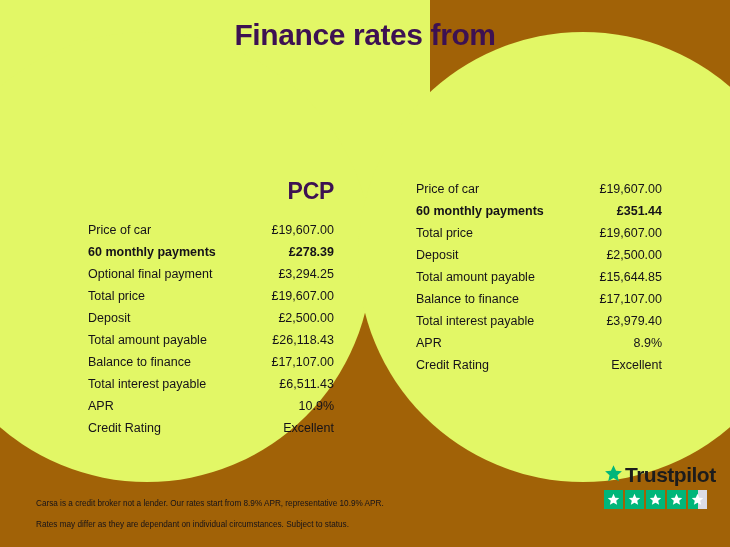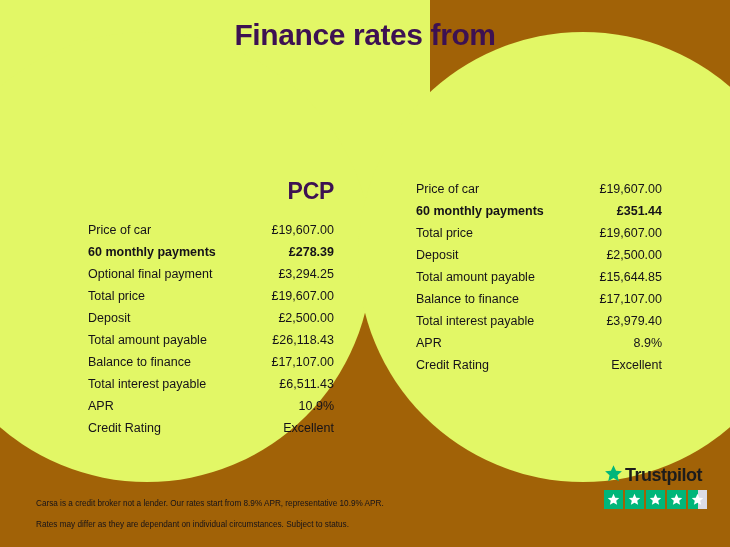--- a/index.html
+++ b/index.html
@@ -155,21 +155,21 @@
     width: 108px;
     z-index: 5;
   }
   .tp-wordmark {
     display: flex;
     align-items: center;
     gap: 2px;
     height: 22px;
   }
   .tp-name {
-    font-size: 18px;
+    font-size: 21px;
     font-weight: 700;
     letter-spacing: -0.5px;
     color: #1c1c1c;
   }
   .tp-stars {
     display: flex;
     gap: 2px;
     margin-top: 4px;
   }
   .tp-star {

